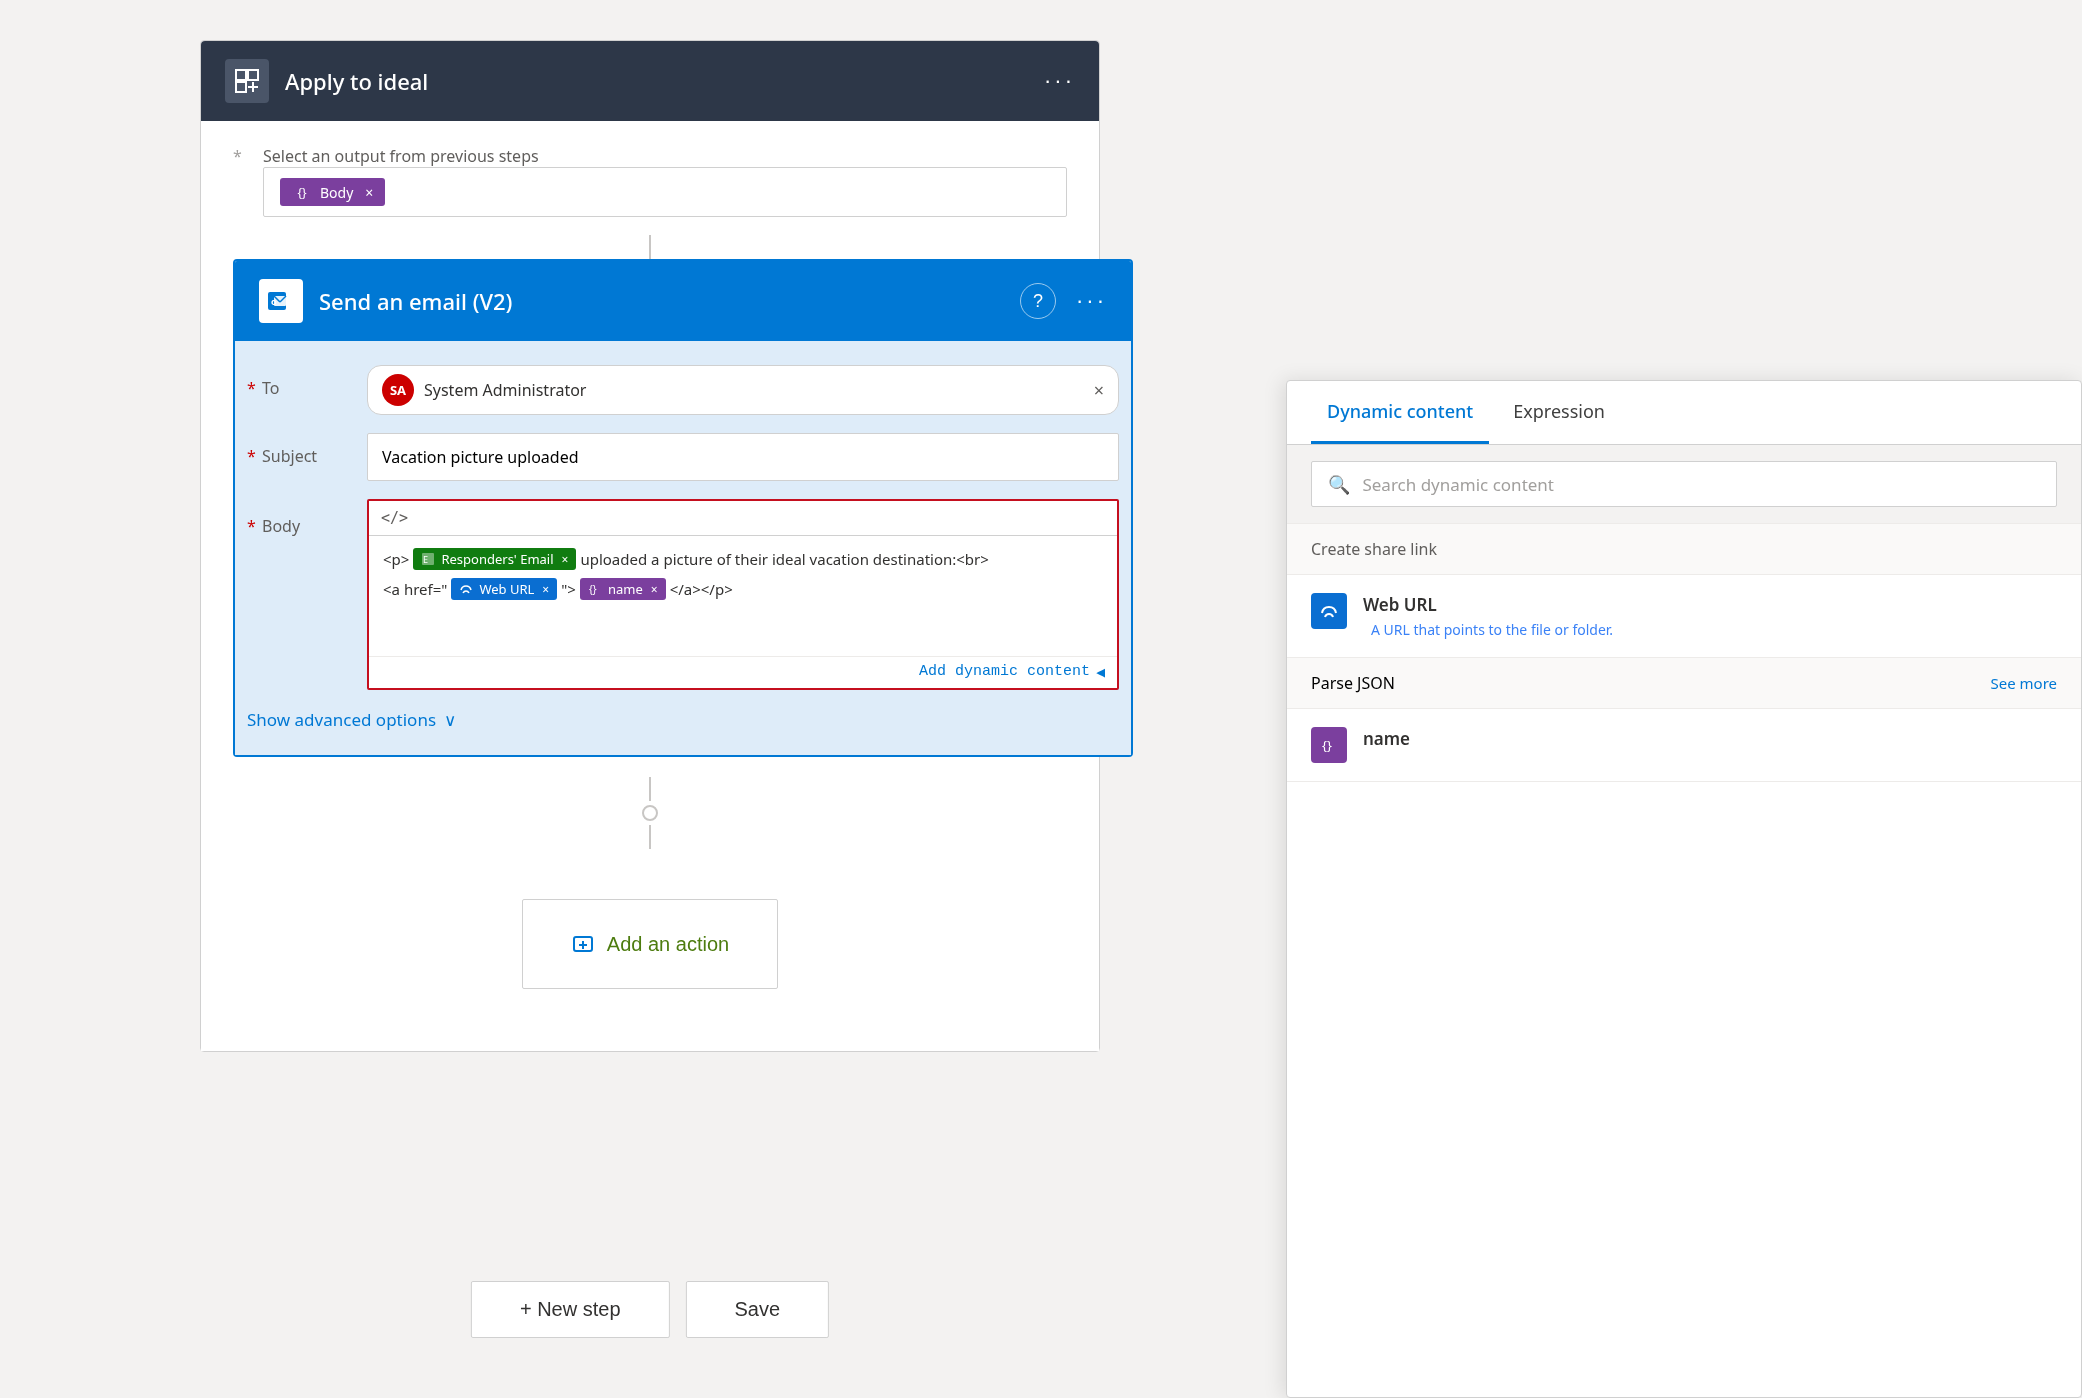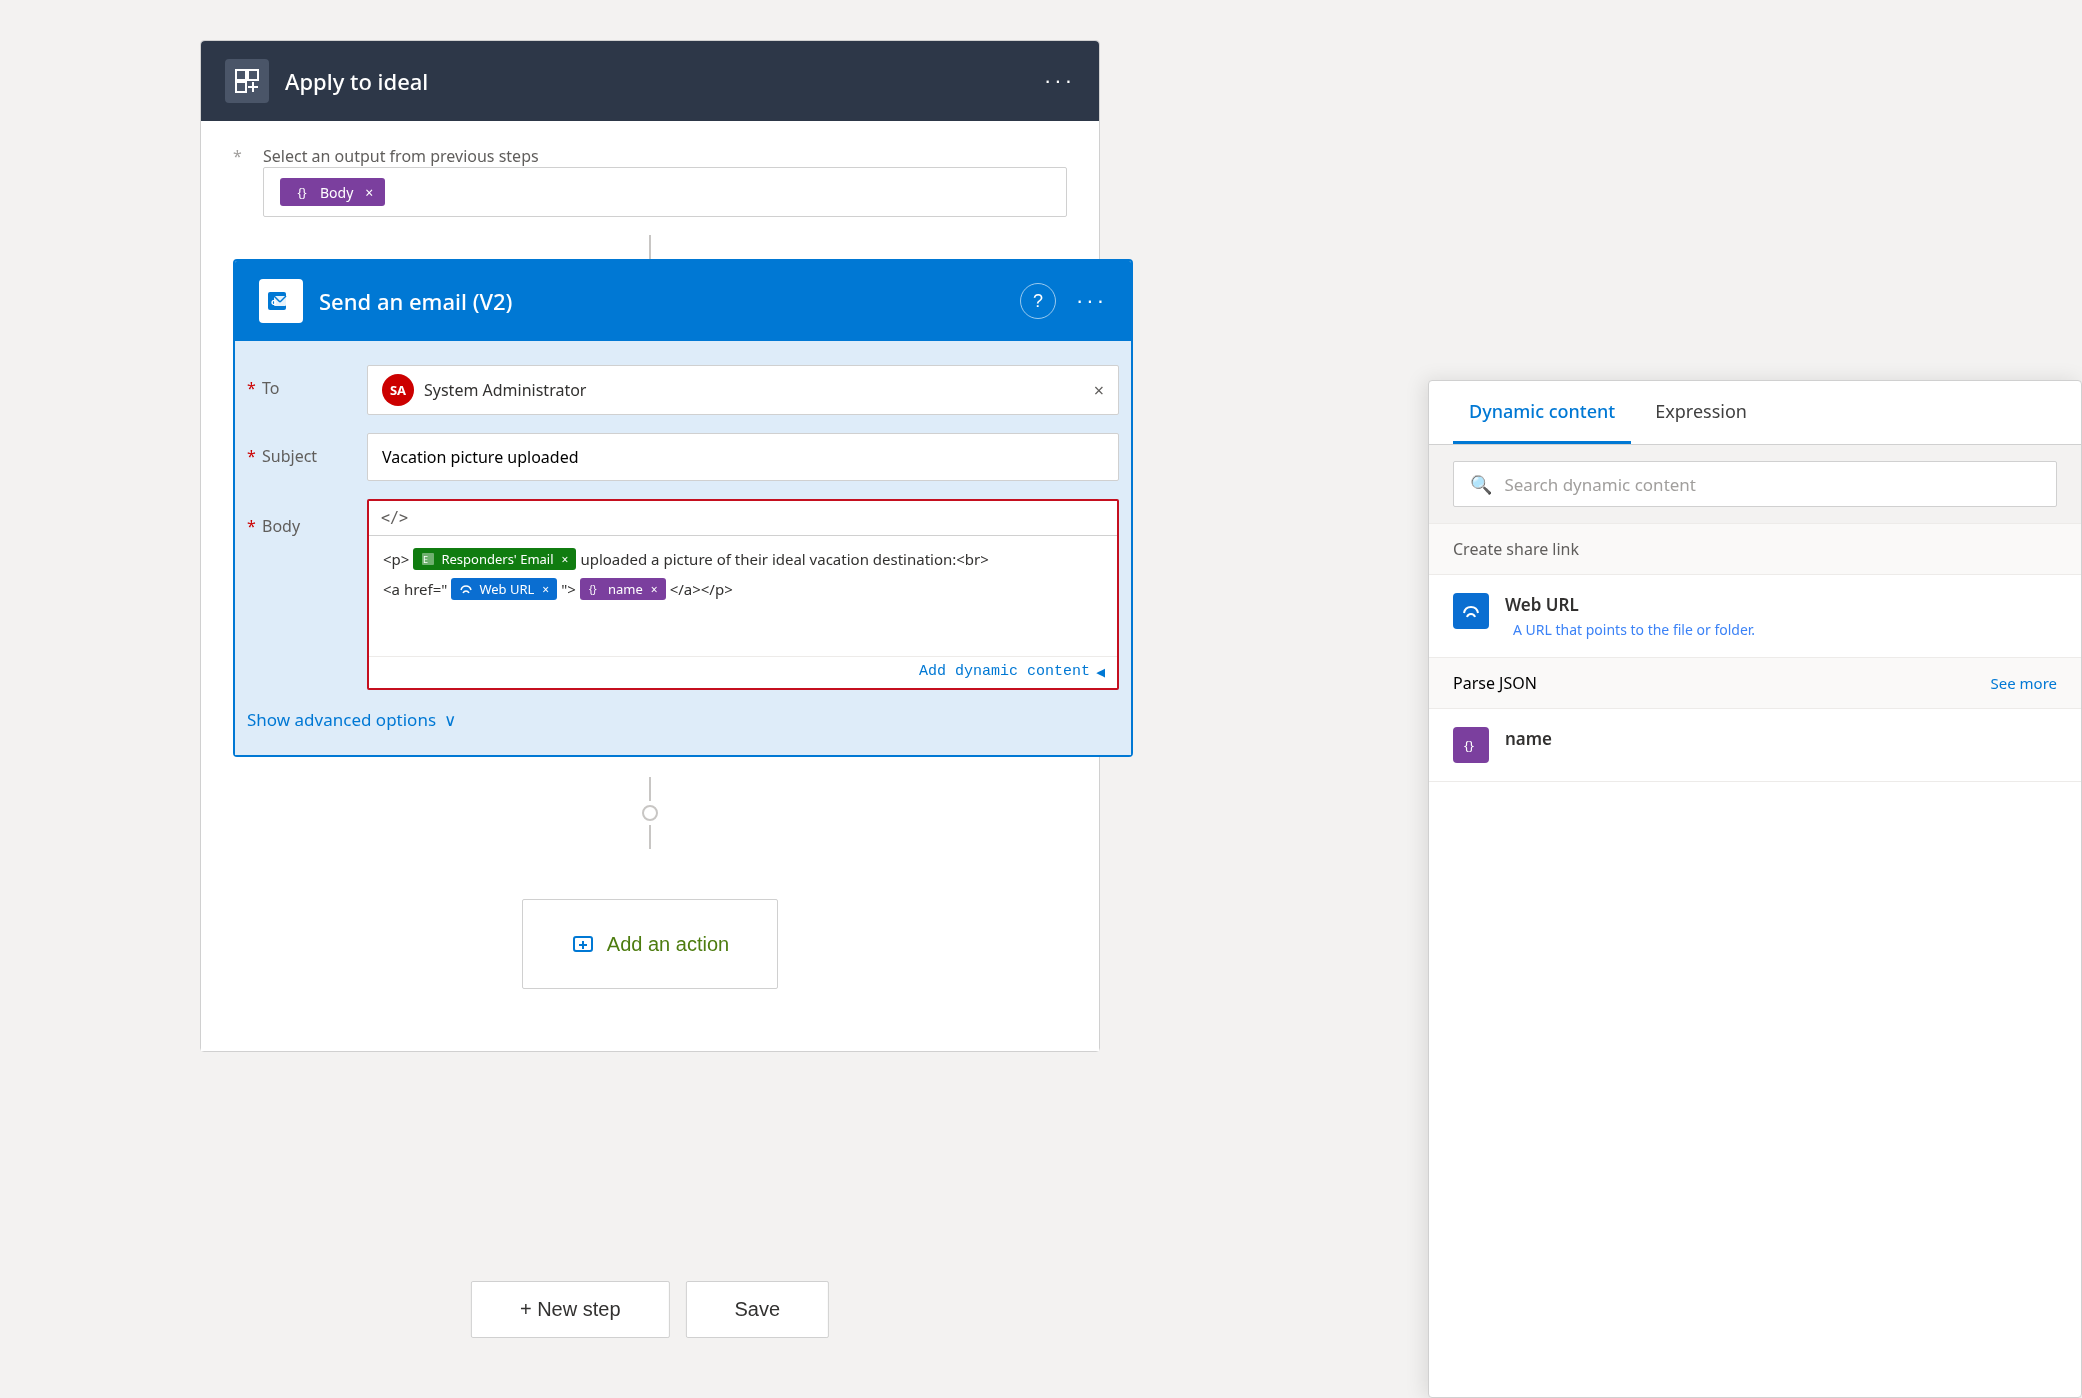--- a/index.html
+++ b/index.html
@@ -210,21 +210,21 @@
       align-items: center;
       min-height: 48px;
     }
 
     .sa-tag {
       display: flex;
       align-items: center;
       gap: 10px;
       background: white;
       border: 1px solid #d0d0d0;
-      border-radius: 2px;
+      border-radius: 14px;
       padding: 8px 14px;
       flex: 1;
     }
 
     .sa-avatar {
       width: 32px;
       height: 32px;
       background: #c00;
       border-radius: 50%;
       color: white;
@@ -397,21 +397,21 @@
       font-size: 20px;
       color: #323130;
       cursor: pointer;
     }
 
     
     .dynamic-panel {
       position: absolute;
       right: 0;
       top: 380px;
-      width: 654px;
+      width: 796px;
       height: 1018px;
       background: white;
       border: 1px solid #d0d0d0;
       border-radius: 4px;
       box-shadow: -4px 0 20px rgba(0,0,0,0.1);
       display: flex;
       flex-direction: column;
     }
 
     .dynamic-panel-tabs {

